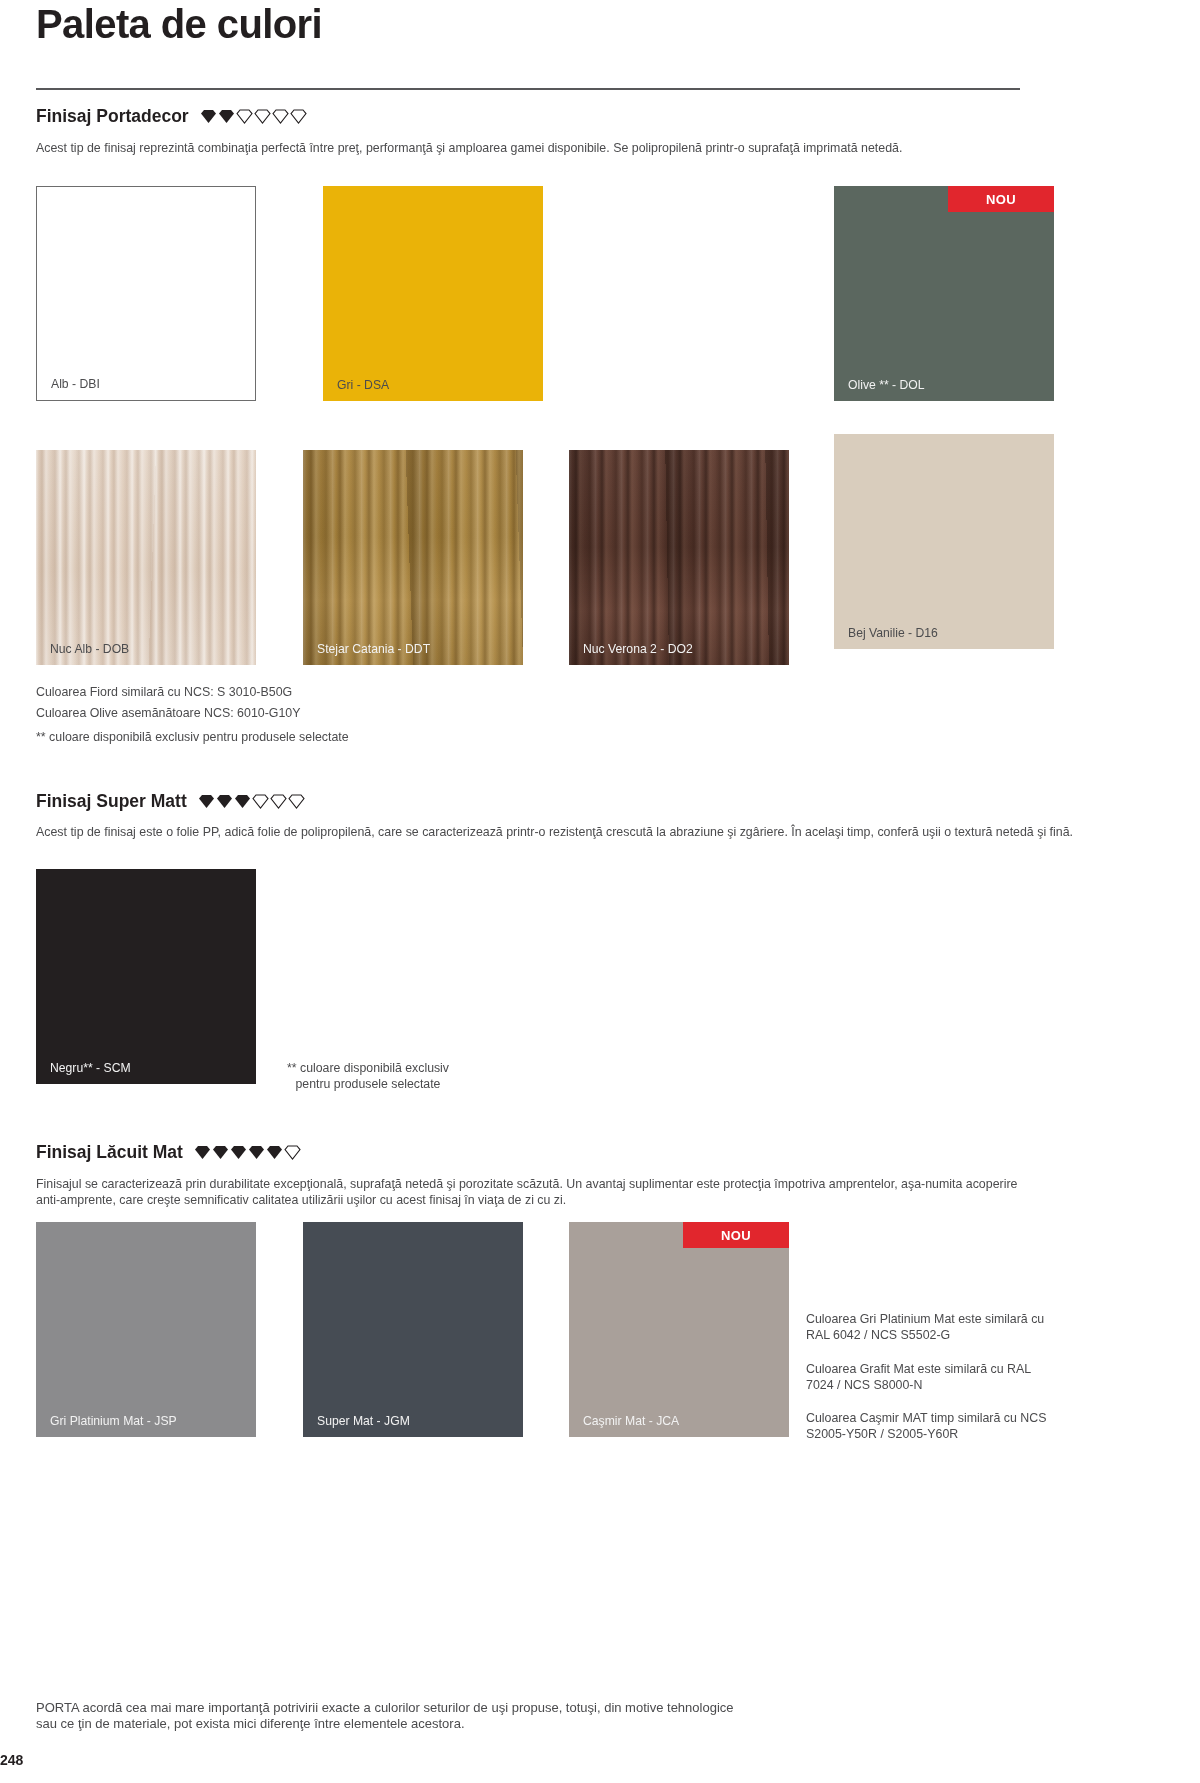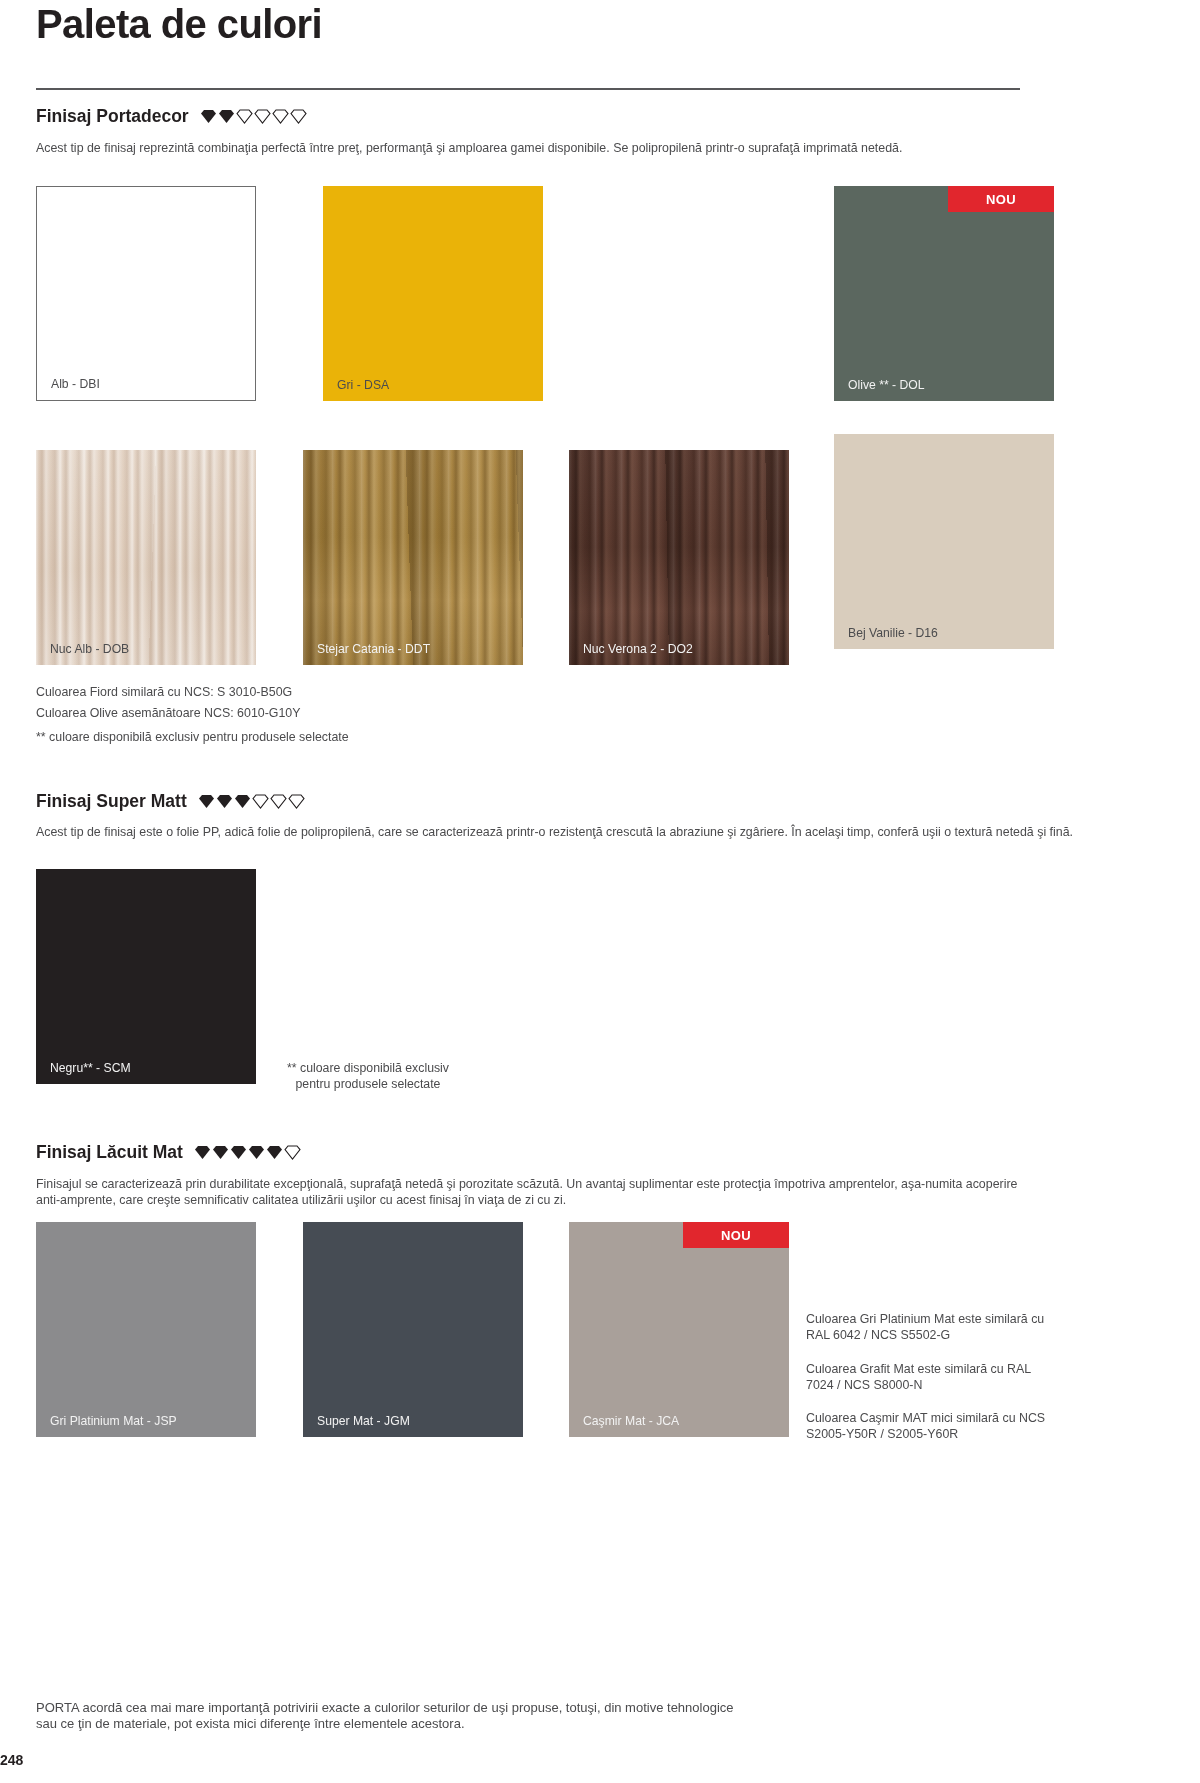--- a/index.html
+++ b/index.html
@@ -317,18 +317,18 @@
   <div class="swatch flat-jgm light-label" style="left:303px; top:1222px;">
     <span class="label">Super Mat - JGM</span>
   </div>
   <div class="swatch flat-jca light-label" style="left:569px; top:1222px;">
     <span class="nou-badge">NOU</span>
     <span class="label">Caşmir Mat - JCA</span>
   </div>
 
   <div class="side-note" style="top:1311px;">Culoarea Gri Platinium Mat este similară cu RAL 6042 / NCS S5502-G</div>
   <div class="side-note" style="top:1361px;">Culoarea Grafit Mat este similară cu RAL 7024 / NCS S8000-N</div>
-  <div class="side-note" style="top:1410px;">Culoarea Caşmir MAT mici similară cu NCS S2005-Y50R / S2005-Y60R</div>
+  <div class="side-note" style="top:1410px;">Culoarea Caşmir MAT timp similară cu NCS S2005-Y50R / S2005-Y60R</div>
 
   <div class="footer-note">PORTA acordă cea mai mare importanţă potrivirii exacte a culorilor seturilor de uşi propuse, totuşi, din motive tehnologice sau ce ţin de materiale, pot exista mici diferenţe între elementele acestora.</div>
   <div class="page-number">248</div>
 
 </div>
 
 </body></html>

